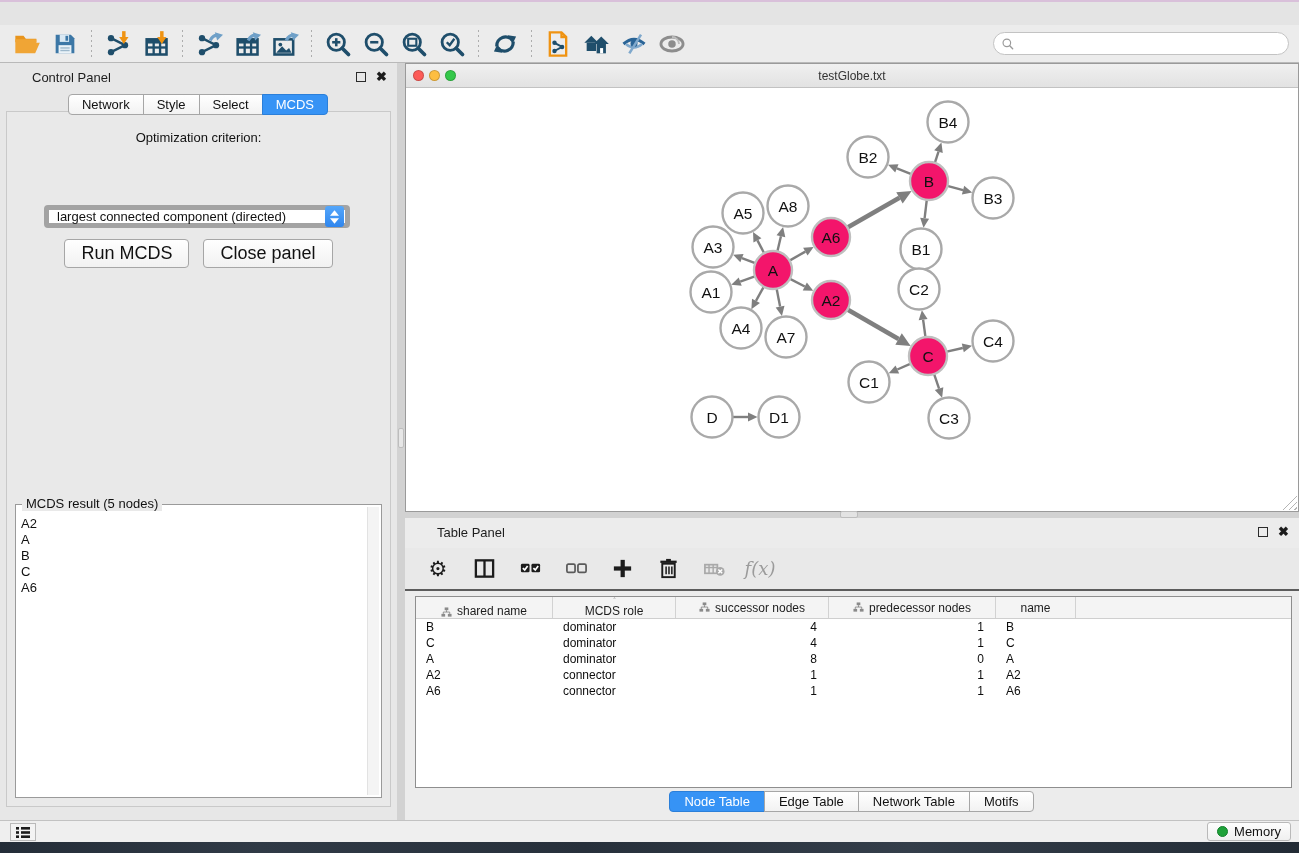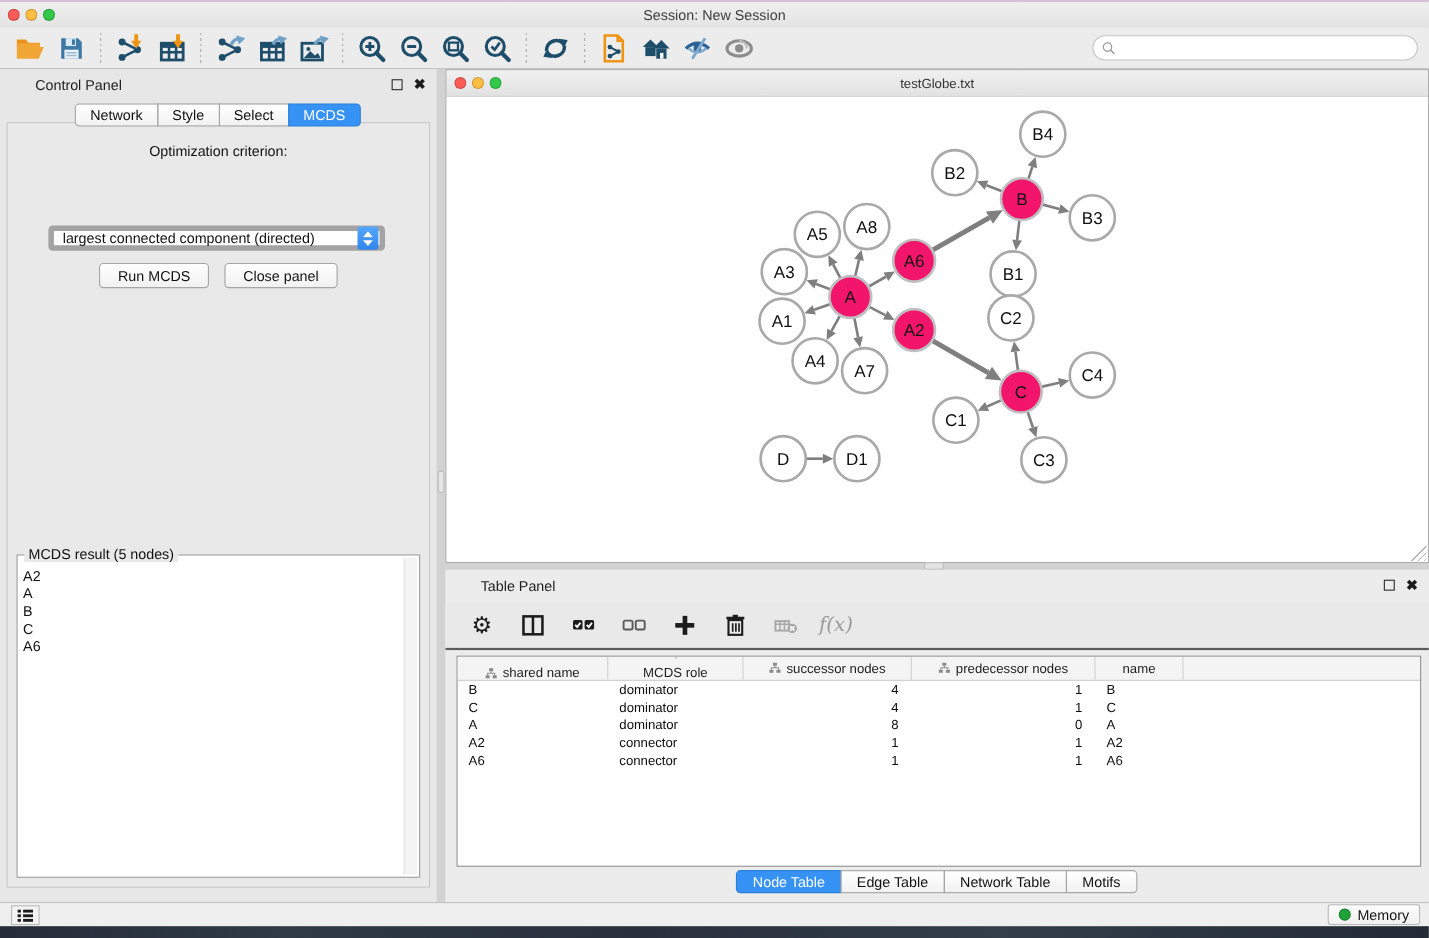--- a/index.html
+++ b/index.html
@@ -34,21 +34,21 @@
   .seg:first-child { border-radius:4px 0 0 4px; }
   .seg:last-child { border-radius:0 4px 4px 0; }
   .seg.active { background:#3693f5; border-color:#2b7fd9; color:#fff; }
 
   .cp-body { position:absolute; left:6px; right:6px; top:48px; bottom:13px; border:1px solid #c9c9c9; background:#e9e9e9; }
   .opt-label { text-align:center; font-size:13px; color:#111; margin-top:18px; }
   .combo { position:absolute; left:37px; right:40px; top:93px; height:23px; border:5px solid #a3a3a3; border-radius:4px; background:#fff; display:flex; align-items:center; }
   .combo-text { flex:1; font-size:13px; color:#111; padding-left:8px; white-space:nowrap; overflow:hidden; }
   .combo-step { width:19px; height:21px; background:linear-gradient(#55a7fb,#2f86ee); border-radius:3px; margin-right:1px; display:flex; flex-direction:column; align-items:center; justify-content:center; gap:2px; }
   .btn-row { position:absolute; top:127px; left:0; right:0; display:flex; justify-content:center; gap:14px; }
-  .push-btn { font-size:13px; color:#111; background:linear-gradient(#ffffff,#f1f1f1); border:1px solid #a6a6a6; border-radius:4px; padding:3px 16px; }
+  .push-btn { font-size:18px; color:#111; background:linear-gradient(#ffffff,#f1f1f1); border:1px solid #a6a6a6; border-radius:4px; padding:3px 16px; }
 
   .result-box { position:absolute; left:8px; right:8px; top:392px; bottom:8px; border:1px solid #9a9a9a; background:#fff; }
   .result-legend { position:absolute; top:-9px; left:6px; background:#e9e9e9; padding:0 4px; font-size:13px; color:#111; }
   .result-list { position:absolute; inset:2px 14px 2px 2px; padding-top:9px; overflow:hidden; }
   .result-item { font-size:13px; color:#111; line-height:16px; padding-left:3px; }
   .result-scroll { position:absolute; top:2px; bottom:2px; right:2px; width:12px; background:#f4f4f4; border-left:1px solid #e2e2e2; }
 
   
   .v-strip { position:absolute; left:397px; top:63px; width:8px; height:757px; background:#d2d2d2; }
   .v-grip { position:absolute; left:398px; top:428px; width:6px; height:20px; background:#e6e6e6; border:1px solid #bdbdbd; border-radius:2px; }
@@ -91,28 +91,20 @@
      background:linear-gradient(90deg,#242d38,#303a46 20%,#27303b 45%,#343e4a 70%,#222b35); }
 
   svg { display:block; }
 </style>
 </head>
 <body>
 
 <div class="app">
   <div class="top-edge"></div>
 
-  <div class="titlebar">
-    <div class="traffic">
-      <span class="tl red"></span>
-      <span class="tl yellow"></span>
-      <span class="tl green"></span>
-    </div>
-    <div class="win-title">Session: New Session</div>
-  </div>
 
   <div class="toolbar" id="main-toolbar">
     <div class="tb-btn">
         <svg width="28" height="28" viewBox="0 0 24 24">
           <path d="M2 5 h7 l2 2.5 h9 v3 H2 Z" fill="#e8941c"></path>
           <path d="M2 20 L2 8 h18 v3 h3 L19 20 Z" fill="#f0a535"></path>
         </svg>
       </div>
       <div class="tb-btn">
         <svg width="28" height="28" viewBox="0 0 24 24">

